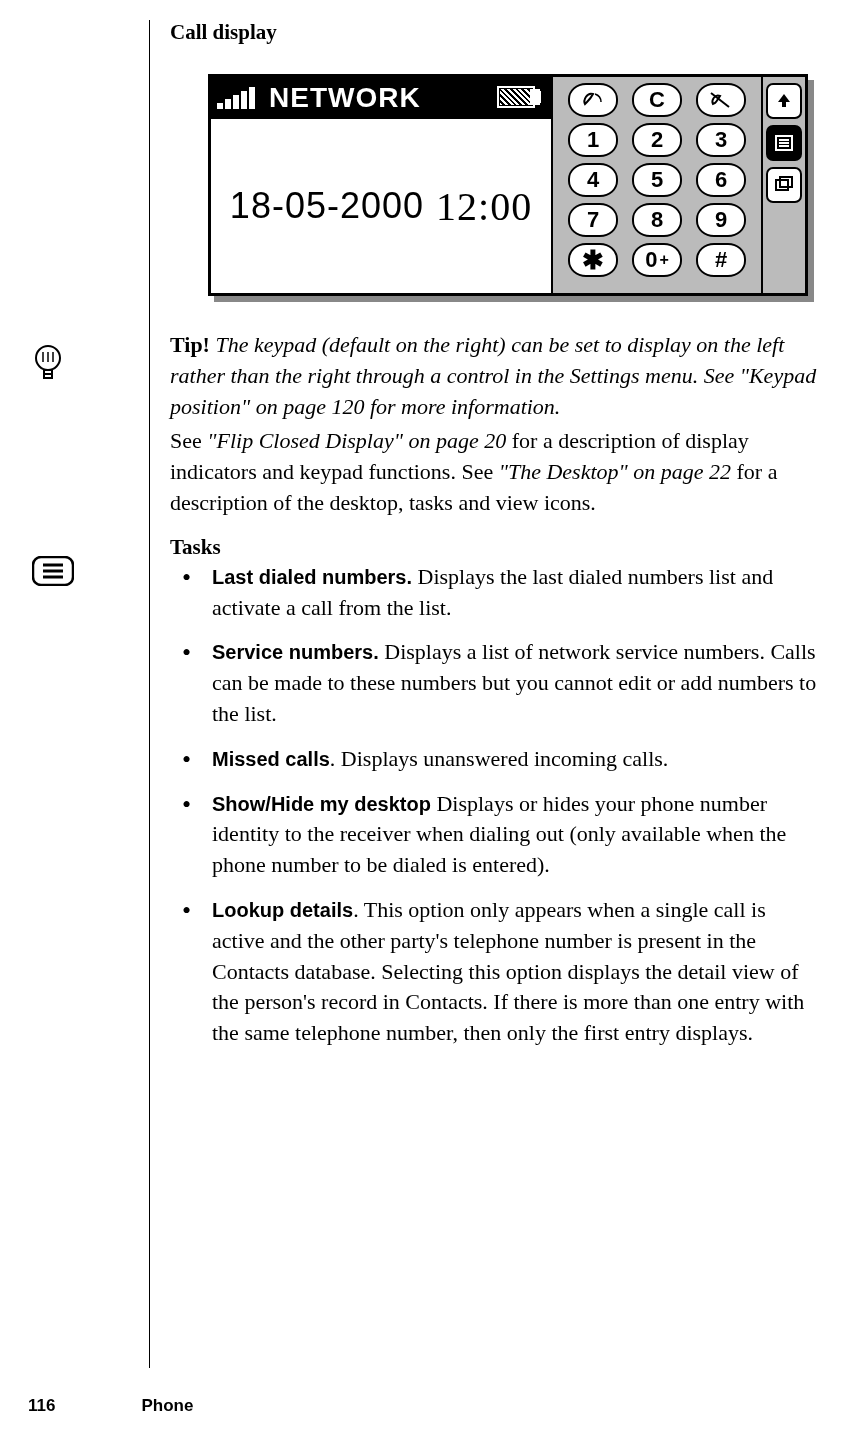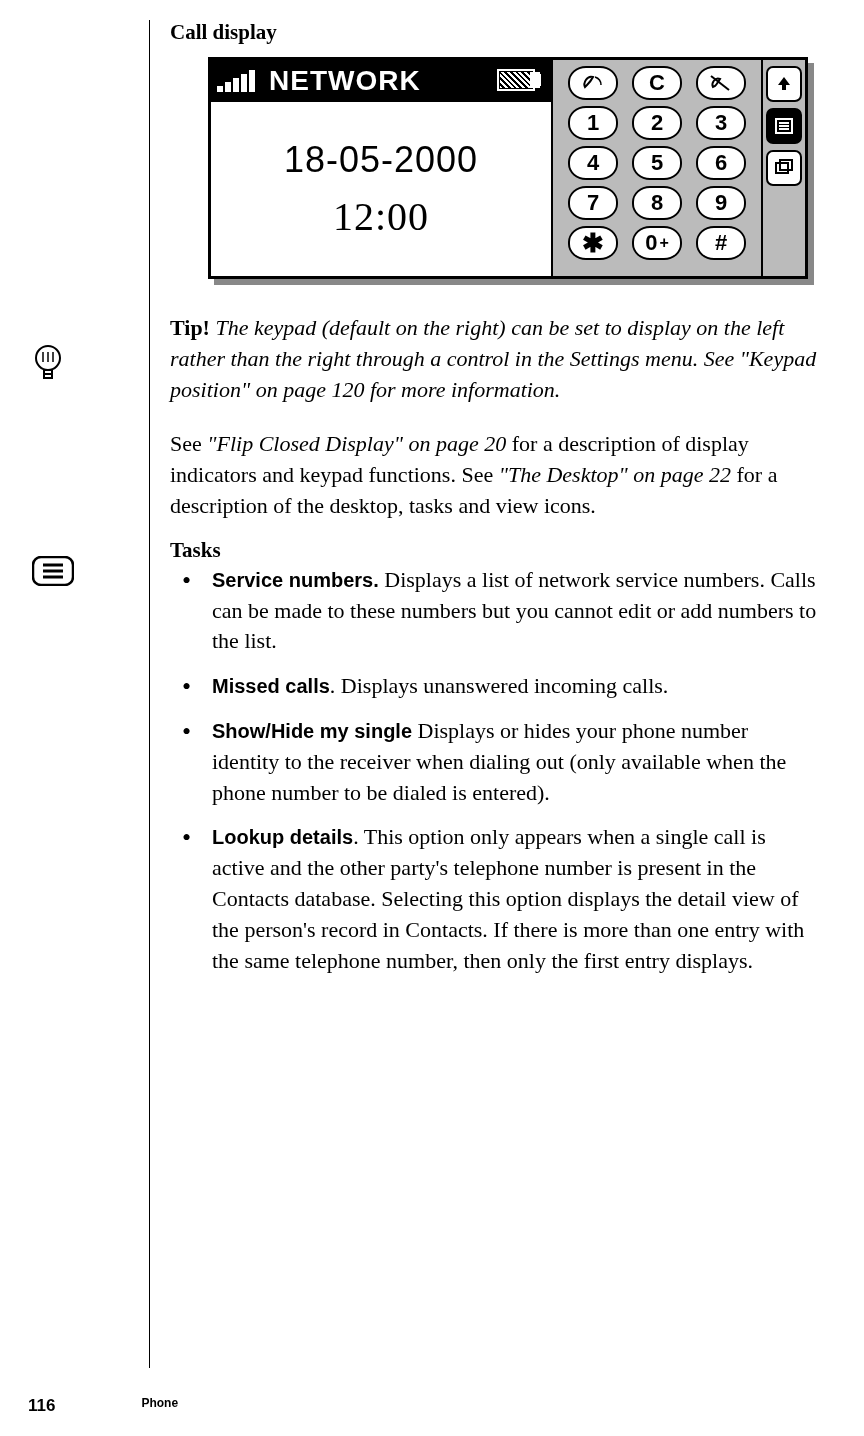--- a/index.html
+++ b/index.html
@@ -34,21 +34,21 @@
     left: 149px;
     top: 20px;
     width: 0;
     height: 1348px;
     border-left: 1px solid #000;
   }
   .section-head {
     font-family: Georgia, serif;
     font-weight: bold;
     font-size: 21px;
-    margin-bottom: 12px;
+    margin-bottom: 29px;
   }
   .phone-figure {
     margin: 10px 0 24px 38px;
     position: relative;
     width: 614px;
     height: 232px;
   }
   .device-frame {
     position: absolute;
     left: 0; top: 0;
@@ -85,21 +85,21 @@
     width: 46px; height: 22px;
   }
   .battery .body {
     width: 38px; height: 22px; border: 2px solid #fff; position:absolute; left:0; top:0;
   }
   .battery .cap { position:absolute; left:38px; top:5px; width:6px; height:12px; background:#fff;}
   .battery .fill { position:absolute; left:3px; top:3px; width:32px; height:16px; background: repeating-linear-gradient(45deg,#fff,#fff 2px,#000 2px,#000 4px);}
   .battery .solid { position:absolute; right:3px; top:3px; width:10px; height:16px; background:#fff;}
   .display-body {
     position:absolute; top:42px; left:0; width:340px; height:174px;
-    display:flex; flex-direction:column; align-items:center; justify-content:center;
+    display:flex; flex-direction:row; align-items:center; justify-content:center;
     gap: 12px;
   }
   .display-date {
     font-family: Arial, Helvetica, sans-serif;
     font-size: 36px;
     color:#000;
     letter-spacing: 1px;
   }
   .display-time {
     font-family: Liberation Serif, serif;
@@ -135,21 +135,21 @@
     border: 2.5px solid #000;
     border-radius: 7px;
     background:#fff;
     margin-top: 6px;
     display:flex; align-items:center; justify-content:center;
   }
   .tool-btn.dark { background:#000; color:#fff; }
   .tip-para {
     font-size: 22px;
     line-height: 1.4;
-    margin-bottom: 24px;
+    margin-bottom: 4px;
   }
   .tip-bold { font-weight: bold; }
   .tip-italic { font-style: italic; color:#000; }
   .body-para {
     font-size: 22px;
     line-height: 1.4;
     margin-bottom: 14px;
   }
   .body-italic { font-style: italic; }
   .sub-head {
@@ -189,21 +189,21 @@
   }
   .page-no {
     font-family: Arial, Helvetica, sans-serif;
     font-weight: bold;
     font-size: 17px;
     margin-left: 28px;
   }
   .footer-title {
     font-family: Arial, Helvetica, sans-serif;
     font-weight: bold;
-    font-size: 12px;
+    font-size: 17px;
     margin-left: 86px;
   }
 </style>
 </head>
 <body>
 
 <div class="left-margin">
   <div class="margin-icon" style="top:344px;">
     <svg width="32" height="40" viewBox="0 0 32 40">
       <circle cx="16" cy="14" r="12" fill="none" stroke="#000" stroke-width="2"></circle>
@@ -329,23 +329,24 @@
     <span class="tip-bold">Tip!</span><span class="tip-italic"> The keypad (default on the right) can be set to display on the left rather than the right through a control in the Settings menu. See "Keypad position" on page 120 for more information.</span>
   </p>
 
   <p class="body-para">
     <span>See </span><span class="body-italic">"Flip Closed Display" on page 20</span><span> for a description of display indicators and keypad functions. See </span><span class="body-italic">"The Desktop" on page 22</span><span> for a description of the desktop, tasks and view icons.</span>
   </p>
 
   <div class="sub-head">Tasks</div>
 
   <ul class="bullets">
+    <li><span class="sans-bold">Last dialed numbers.</span><span> Displays the last dialed numbers list and activate a call from the list.</span></li>
     <li><span class="sans-bold">Service numbers.</span><span> Displays a list of network service numbers. Calls can be made to these numbers but you cannot edit or add numbers to the list.</span></li>
     <li><span class="sans-bold">Missed calls</span><span>. Displays unanswered incoming calls.</span></li>
-    <li><span class="sans-bold">Show/Hide my single</span><span> Displays or hides your phone number identity to the receiver when dialing out (only available when the phone number to be dialed is entered).</span></li>
+    <li><span class="sans-bold">Show/Hide my desktop</span><span> Displays or hides your phone number identity to the receiver when dialing out (only available when the phone number to be dialed is entered).</span></li>
     <li><span class="sans-bold">Lookup details</span><span>. This option only appears when a single call is active and the other party's telephone number is present in the Contacts database. Selecting this option displays the detail view of the person's record in Contacts. If there is more than one entry with the same telephone number, then only the first entry displays.</span></li>
   </ul>
 
 </div>
 
 <div class="footer">
   <span class="page-no">116</span>
   <span class="footer-title">Phone</span>
 </div>
 

